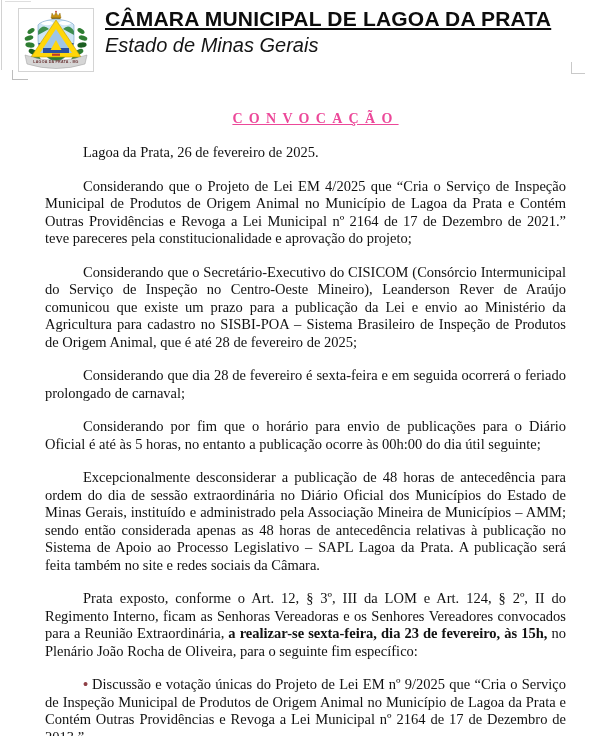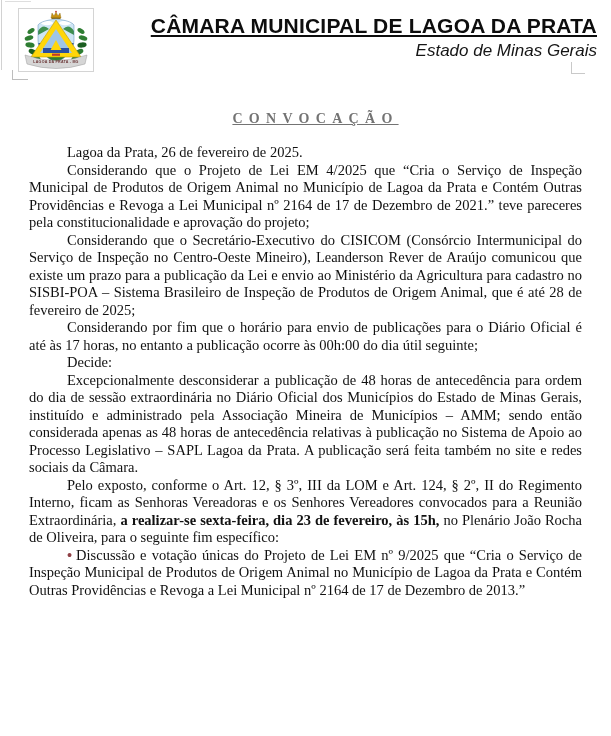--- a/index.html
+++ b/index.html
@@ -19,47 +19,47 @@
   .corner-mark.right{left:571px;top:62px;width:13px;height:11px;border-color:#c9c9c9;}
 
   
   .header{position:relative;height:88px;}
   .logo-box{
     position:absolute;left:18px;top:8px;width:76px;height:64px;
     border:1px solid #d4d4d4;background:#fff;box-sizing:border-box;
   }
   .logo-box svg{display:block;width:74px;height:62px;}
   .header-text{
-    position:absolute;left:105px;top:14px;width:492px;
-    text-align:right;
+    position:absolute;left:105px;top:7px;width:492px;
+    text-align:left;
     font-family:"Liberation Sans","DejaVu Sans",sans-serif;
   }
   .title{
     font-size:21px;font-weight:bold;letter-spacing:0.2px;
     text-decoration:underline;
     color:#0d0d0d;white-space:nowrap;
   }
   .subtitle{
-    margin-top:3px;font-size:17px;font-style:italic;color:#151515;
+    margin-top:3px;font-size:20px;font-style:italic;color:#151515;
   }
 
   
   .doc-heading{
     margin:23px 0 17px 0;
     text-align:center;
     font-size:14px;font-weight:bold;
     letter-spacing:0.45em;
     text-decoration:underline;
-    color:#737373;
+    color:#ec4899;
     padding-left:20px;
   }
 
   
   .body-text{margin:0 29px;text-align:justify;font-size:14.5px;line-height:17.5px;}
-  .body-text p{margin:0;text-indent:38px;}
+  .body-text p{margin:16px;text-indent:38px;}
   .bullet{color:#8f4046;font-weight:bold;margin-right:4px;}
 </style>
 </head>
 <body>
 
 <div class="page">
 
   <div class="edge-v"></div>
   <div class="edge-h"></div>
   <div class="corner-mark left"></div>
@@ -126,24 +126,24 @@
       <div class="subtitle">Estado de Minas Gerais</div>
     </div>
   </div>
 
   <div class="doc-heading">CONVOCAÇÃO</div>
 
   <div class="body-text">
     <p>Lagoa da Prata, 26 de fevereiro de 2025.</p>
     <p>Considerando que o Projeto de Lei EM 4/2025 que “Cria o Serviço de Inspeção Municipal de Produtos de Origem Animal no Município de Lagoa da Prata e Contém Outras Providências e Revoga a Lei Municipal nº 2164 de 17 de Dezembro de 2021.” teve pareceres pela constitucionalidade e aprovação do projeto;</p>
     <p>Considerando que o Secretário-Executivo do CISICOM (Consórcio Intermunicipal do Serviço de Inspeção no Centro-Oeste Mineiro), Leanderson Rever de Araújo comunicou que existe um prazo para a publicação da Lei e envio ao Ministério da Agricultura para cadastro no SISBI-POA – Sistema Brasileiro de Inspeção de Produtos de Origem Animal, que é até 28 de fevereiro de 2025;</p>
-    <p>Considerando por fim que o horário para envio de publicações para o Diário Oficial é até às 17 horas, no entanto a publicação ocorre às 00h:00 do dia útil seguinte;</p>
-    <p>Decide:</p>
+    <p>Considerando que dia 28 de fevereiro é sexta-feira e em seguida ocorrerá o feriado prolongado de carnaval;</p>
+    <p>Considerando por fim que o horário para envio de publicações para o Diário Oficial é até às 5 horas, no entanto a publicação ocorre às 00h:00 do dia útil seguinte;</p>
     <p>Excepcionalmente desconsiderar a publicação de 48 horas de antecedência para ordem do dia de sessão extraordinária no Diário Oficial dos Municípios do Estado de Minas Gerais, instituído e administrado pela Associação Mineira de Municípios – AMM; sendo então considerada apenas as 48 horas de antecedência relativas à publicação no Sistema de Apoio ao Processo Legislativo – SAPL Lagoa da Prata. A publicação será feita também no site e redes sociais da Câmara.</p>
     <p>
-      <span>Pelo exposto, conforme o Art. 12, § 3º, III da LOM e Art. 124, § 2º, II do Regimento Interno, ficam as Senhoras Vereadoras e os Senhores Vereadores convocados para a Reunião Extraordinária,  </span><b>a realizar-se sexta-feira, dia 23 de fevereiro, às 15h,</b><span> no Plenário João Rocha de Oliveira, para o seguinte fim específico:</span>
+      <span>Prata exposto, conforme o Art. 12, § 3º, III da LOM e Art. 124, § 2º, II do Regimento Interno, ficam as Senhoras Vereadoras e os Senhores Vereadores convocados para a Reunião Extraordinária,  </span><b>a realizar-se sexta-feira, dia 23 de fevereiro, às 15h,</b><span> no Plenário João Rocha de Oliveira, para o seguinte fim específico:</span>
     </p>
     <p>
       <span class="bullet">•</span><span>Discussão e votação únicas do Projeto de Lei EM nº 9/2025 que “Cria o Serviço de Inspeção Municipal de Produtos de Origem Animal no Município de Lagoa da Prata e Contém Outras Providências e Revoga a Lei Municipal nº 2164 de 17 de Dezembro de 2013.”</span>
     </p>
   </div>
 
 </div>
 
 </body></html>

